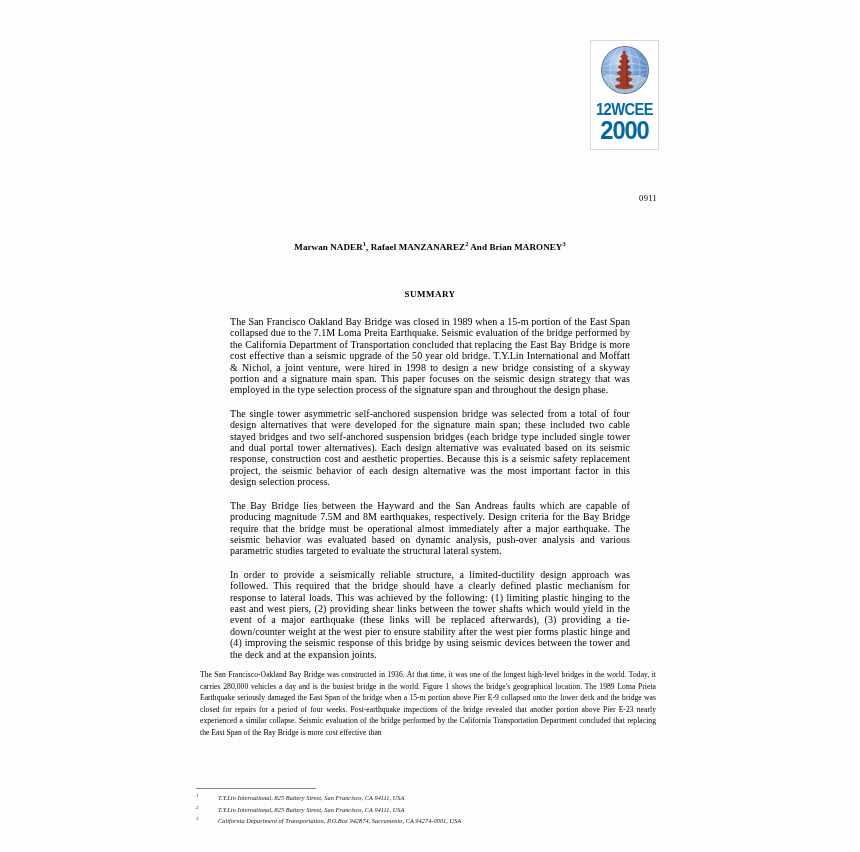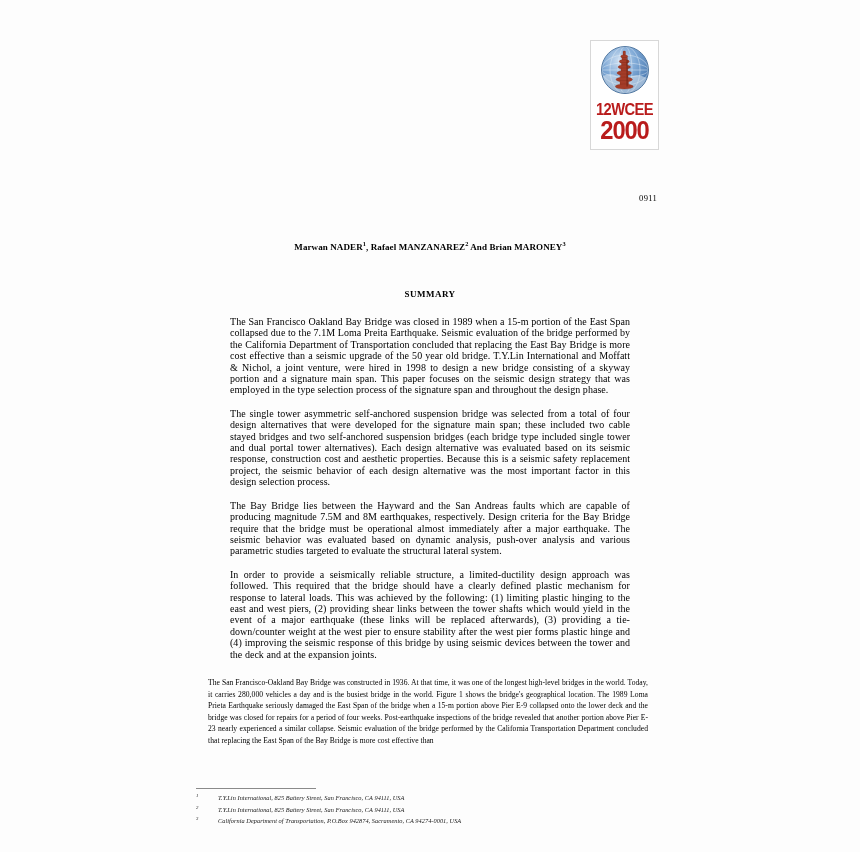--- a/index.html
+++ b/index.html
@@ -47,21 +47,21 @@
     width: 50px;
     height: 50px;
   }
   .logo-text {
     position: absolute;
     left: 0;
     top: 60px;
     width: 67px;
     text-align: center;
     font-family: "Liberation Sans", "DejaVu Sans", sans-serif;
-    color: #b91c1c;
+    color: #0369a1;
   }
   .logo-text .l1 {
     display: block;
     font-size: 16px;
     font-weight: bold;
     letter-spacing: -0.6px;
     line-height: 17px;
     transform: scaleX(0.92);
   }
   .logo-text .l2 {
@@ -147,21 +147,21 @@
   .intro-block {
     position: absolute;
     left: 200px;
     top: 669px;
     width: 456px;
   }
   .intro-block .section-heading {
     margin-bottom: 16px;
   }
   .intro-block p.body {
-    margin: 8px;
+    margin: 0;
     font-size: 7.6px;
     line-height: 11.5px;
     text-align: justify;
     text-justify: inter-word;
     letter-spacing: 0.04px;
   }
 
   
   .footnotes {
     position: absolute;

